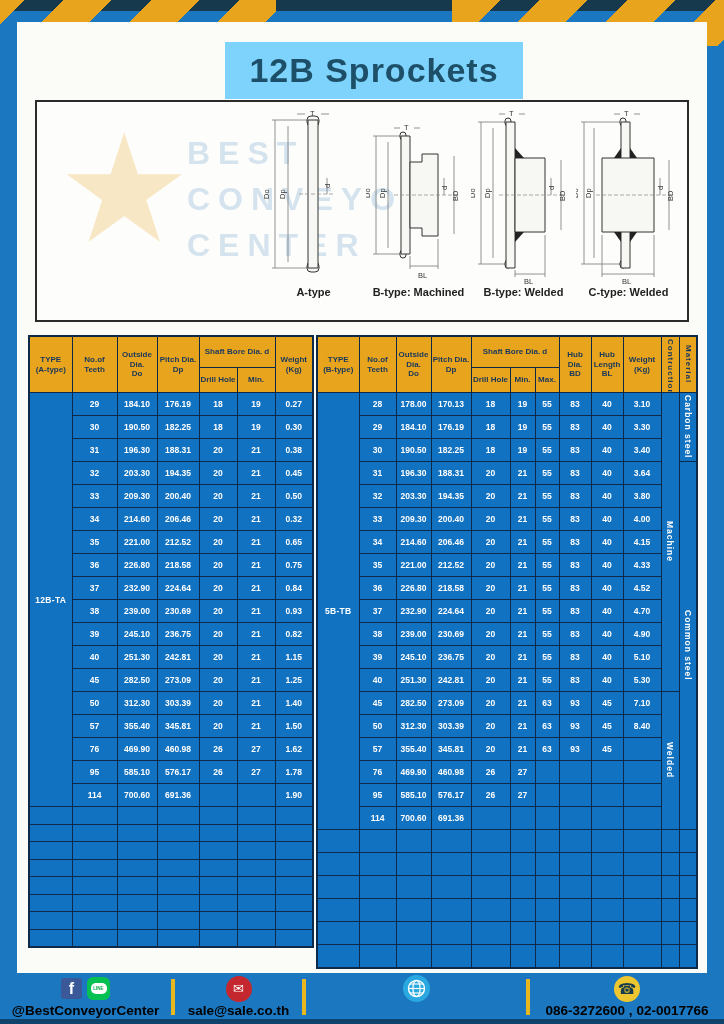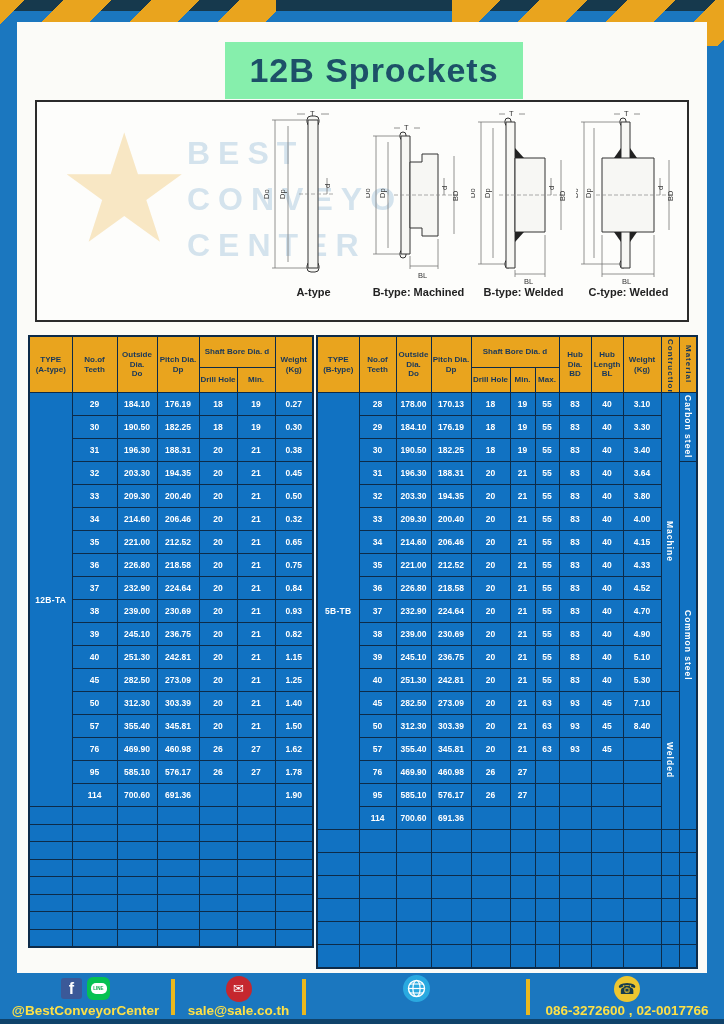--- a/index.html
+++ b/index.html
@@ -8,21 +8,21 @@
 
   
   .top-navy{position:absolute;top:0;left:0;width:724px;height:11px;background:#16394d;z-index:1}
   .stripes{position:absolute;top:0;height:46px;z-index:2;
            background:repeating-linear-gradient(135deg,#e9a41e 0 34px,rgba(0,0,0,0) 34px 62px)}
   .stripes.left{left:-24px;width:300px}
   .stripes.right{left:452px;width:296px}
 
   .white-area{position:absolute;left:17px;top:22px;width:690px;height:951px;background:#fbfbf8;z-index:3}
 
-  .title-banner{position:absolute;left:208px;top:20px;width:298px;height:57px;background:#86efac;
+  .title-banner{position:absolute;left:208px;top:20px;width:298px;height:57px;background:#7dd3fc;
                 display:flex;align-items:center;justify-content:center}
   .title-banner span{font-size:34px;font-weight:bold;color:#1d5068;letter-spacing:1px}
 
   
   .info-box{position:absolute;left:18px;top:78px;width:650px;height:218px;background:#fdfdfb;
             border:2px solid #2b2b2b;overflow:hidden}
   .specs{position:absolute;left:12px;top:44px;z-index:2}
   .specs div{font-size:14.5px;font-weight:bold;color:#1d5068;line-height:22px;white-space:nowrap}
 
   .diagrams{position:absolute;left:224px;top:4px;width:422px;height:210px;display:flex;z-index:1}
@@ -49,21 +49,21 @@
   table.spec tbody td{background:#1172c2;color:#ffffff;font-weight:bold;font-size:8.5px;height:22px}
   .erowA td{height:16.5px !important}
   .erowB td{height:22px !important}
   td.typecell{font-size:9px;letter-spacing:.3px}
   .vert{writing-mode:vertical-rl;text-orientation:mixed;letter-spacing:1px;font-size:8px;padding:2px 0 !important}
   td.vert{font-size:8px}
 
   
   .footer{position:absolute;left:0;top:973px;width:724px;height:51px;background:#1b77bf;z-index:4}
   .f-sec{position:absolute;top:0;display:flex;flex-direction:column;align-items:center}
-  .f-label{font-size:13.5px;font-weight:bold;color:#fde047;white-space:nowrap;margin-top:1px}
+  .f-label{font-size:13.5px;font-weight:bold;color:#000000;white-space:nowrap;margin-top:1px}
   .f-icons{display:flex;align-items:center;gap:5px;height:27px;margin-top:2px}
   .f-div{position:absolute;top:6px;width:4px;height:36px;background:#e9b81e}
   .fb{width:21px;height:21px;background:#3b5998;border-radius:3px;color:#fff;font-weight:bold;
       font-size:16px;display:flex;align-items:center;justify-content:center}
   .line{width:23px;height:23px;background:#06c152;border-radius:6px;display:flex;align-items:center;justify-content:center}
   .line .bub{width:16px;height:11px;background:#fff;border-radius:5px;display:flex;align-items:center;justify-content:center;
       font-size:4.5px;font-weight:bold;color:#06a84a}
   .mail{width:26px;height:26px;background:#c5272e;border-radius:50%;color:#fff;font-size:13px;
       display:flex;align-items:center;justify-content:center}
   .globe{width:27px;height:27px;background:#2aa9e0;border-radius:50%;display:flex;align-items:center;justify-content:center}

